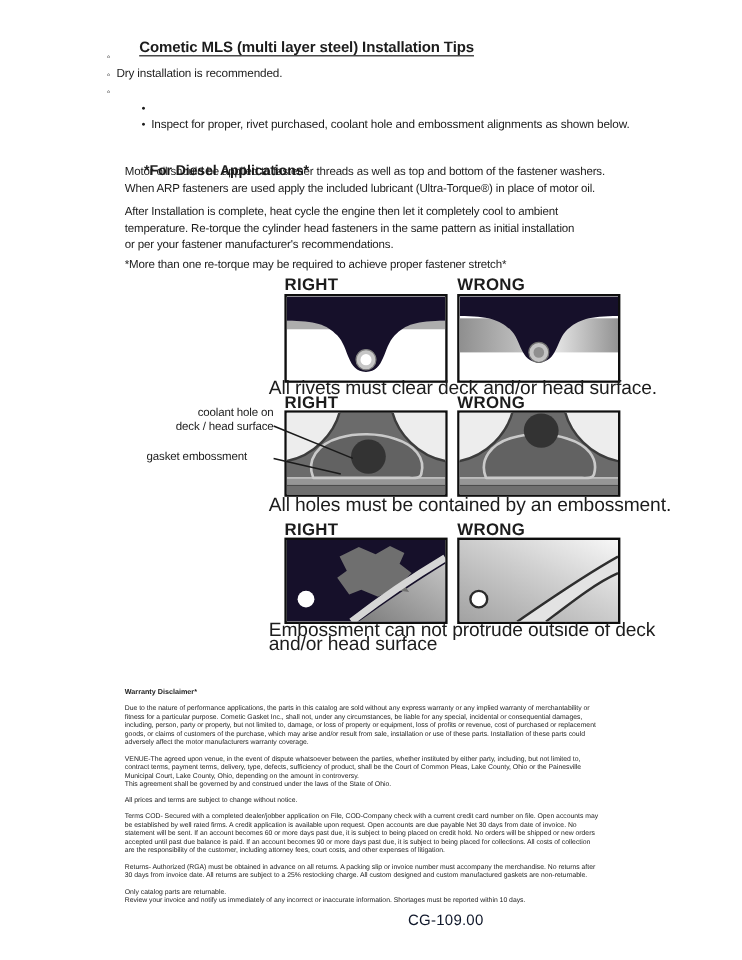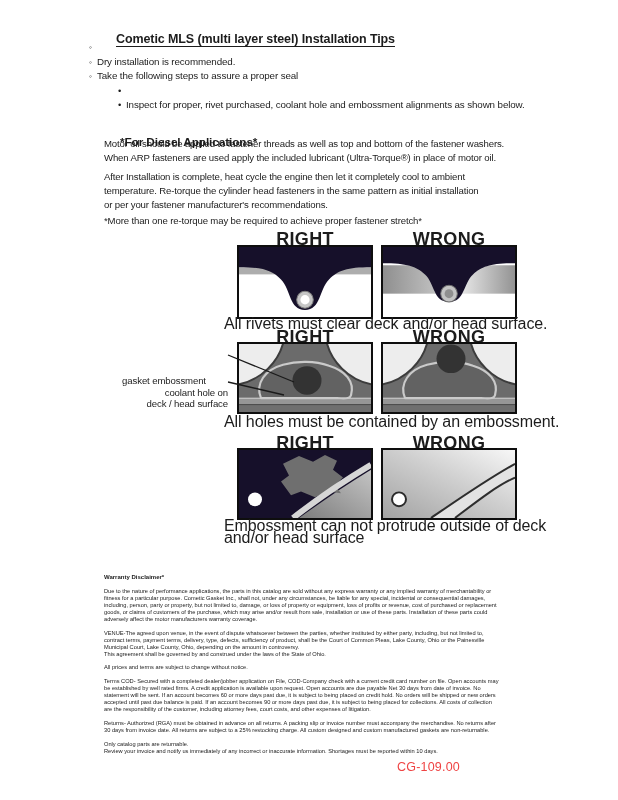--- a/index.html
+++ b/index.html
@@ -19,49 +19,48 @@
   }
   .bullets{left:89px;top:42px;font-size:9.8px;letter-spacing:-0.12px;}
   .b{display:flex;align-items:flex-start;margin-bottom:3.8px;line-height:10.8px;}
   .b .mk{width:8px;flex:none;font-size:8.5px;line-height:10.8px;}
   .b.sub{margin-left:29px;}
   .b.sub .mk{width:8px;font-size:9.5px;}
 
   .diesel-h{left:104px;top:119px;font-size:11.8px;font-weight:bold;margin:16px;letter-spacing:-0.1px;}
   .para{left:104px;top:0;width:416px;font-size:9.6px;line-height:14px;letter-spacing:-0.14px;margin:0;}
 
-  .rw-label{width:136px;text-align:center;font-size:18px;font-weight:bold;letter-spacing:0.3px;}
+  .rw-label{width:136px;font-size:14px;font-weight:bold;letter-spacing:0.3px;}
   .dbox{width:136px;height:74px;border:2px solid #0e0e0e;box-sizing:border-box;background:#fff;}
   .dbox svg{display:block;width:100%;height:100%;}
   .caption{left:224px;top:0;font-size:16px;letter-spacing:-0.1px;line-height:11.5px;}
 
   .side-label{width:128px;left:100px;text-align:right;font-size:9.6px;line-height:11px;letter-spacing:-0.12px;}
 
   .legal{left:104px;top:574px;width:414px;font-size:5.7px;line-height:7px;color:#222;}
   .legal h3{font-size:6px;margin:0 0 6.8px 0;}
   .legal p{margin:0 0 6.8px 0;}
 
-  .pagenum{left:340px;top:760px;width:120px;text-align:right;font-size:12.5px;letter-spacing:0.2px;color:#ef4444;}
+  .pagenum{left:340px;top:760px;width:120px;text-align:left;font-size:12.5px;letter-spacing:0.2px;color:#0f172a;}
 </style>
 </head>
 <body>
 
 <h1 class="abs title t">Cometic MLS (multi layer steel) Installation Tips</h1>
 
 <div class="abs bullets">
   <div class="b">
     <span class="mk">◦</span>
   </div>
   <div class="b">
     <span class="mk">◦</span>
     <span class="t">Dry installation is recommended.</span>
   </div>
   <div class="b">
     <span class="mk">◦</span>
-    <span class="t">Take the following steps to assure a proper seal</span>
   </div>
   <div class="b sub">
     <span class="mk">•</span>
   </div>
   <div class="b sub">
     <span class="mk">•</span>
     <span class="t">Inspect for proper, rivet purchased, coolant hole and embossment alignments as shown below.</span>
   </div>
 </div>
 
@@ -102,21 +101,21 @@
     <circle cx="66" cy="46" r="8.3" fill="#c4c4c4" stroke="#6f6f6f" stroke-width="1"></circle>
     <circle cx="66" cy="46" r="4.4" fill="#8f8f8f"></circle>
   </svg>
 </div>
 
 <div class="abs caption t" style="top:318px;">All rivets must clear deck and/or head surface.</div>
 
 <div class="abs rw-label" style="left:237px;top:327px;">RIGHT</div>
 <div class="abs rw-label" style="left:381px;top:327px;">WRONG</div>
 
-<div class="abs side-label pre" style="top:339px;margin-top:48px;">coolant hole on
+<div class="abs side-label pre" style="top:339px;">coolant hole on
 deck / head surface</div>
 <div class="abs side-label pre" style="top:375px;text-align:center;">gasket embossment</div>
 
 <div class="abs dbox" style="left:237px;top:342px;height:72px;">
   <svg viewBox="0 0 132 69" preserveAspectRatio="none">
     <rect x="0" y="0" width="132" height="69" fill="var(--gray-mid)"></rect>
     <circle cx="-12" cy="-16" r="58" fill="#ededed" stroke="#3c3c3c" stroke-width="2"></circle>
     <circle cx="144" cy="-16" r="58" fill="#ededed" stroke="#3c3c3c" stroke-width="2"></circle>
     <rect x="0" y="55" width="132" height="6" fill="#969696"></rect>
     <rect x="0" y="61" width="132" height="8" fill="#6f6f6f"></rect>

